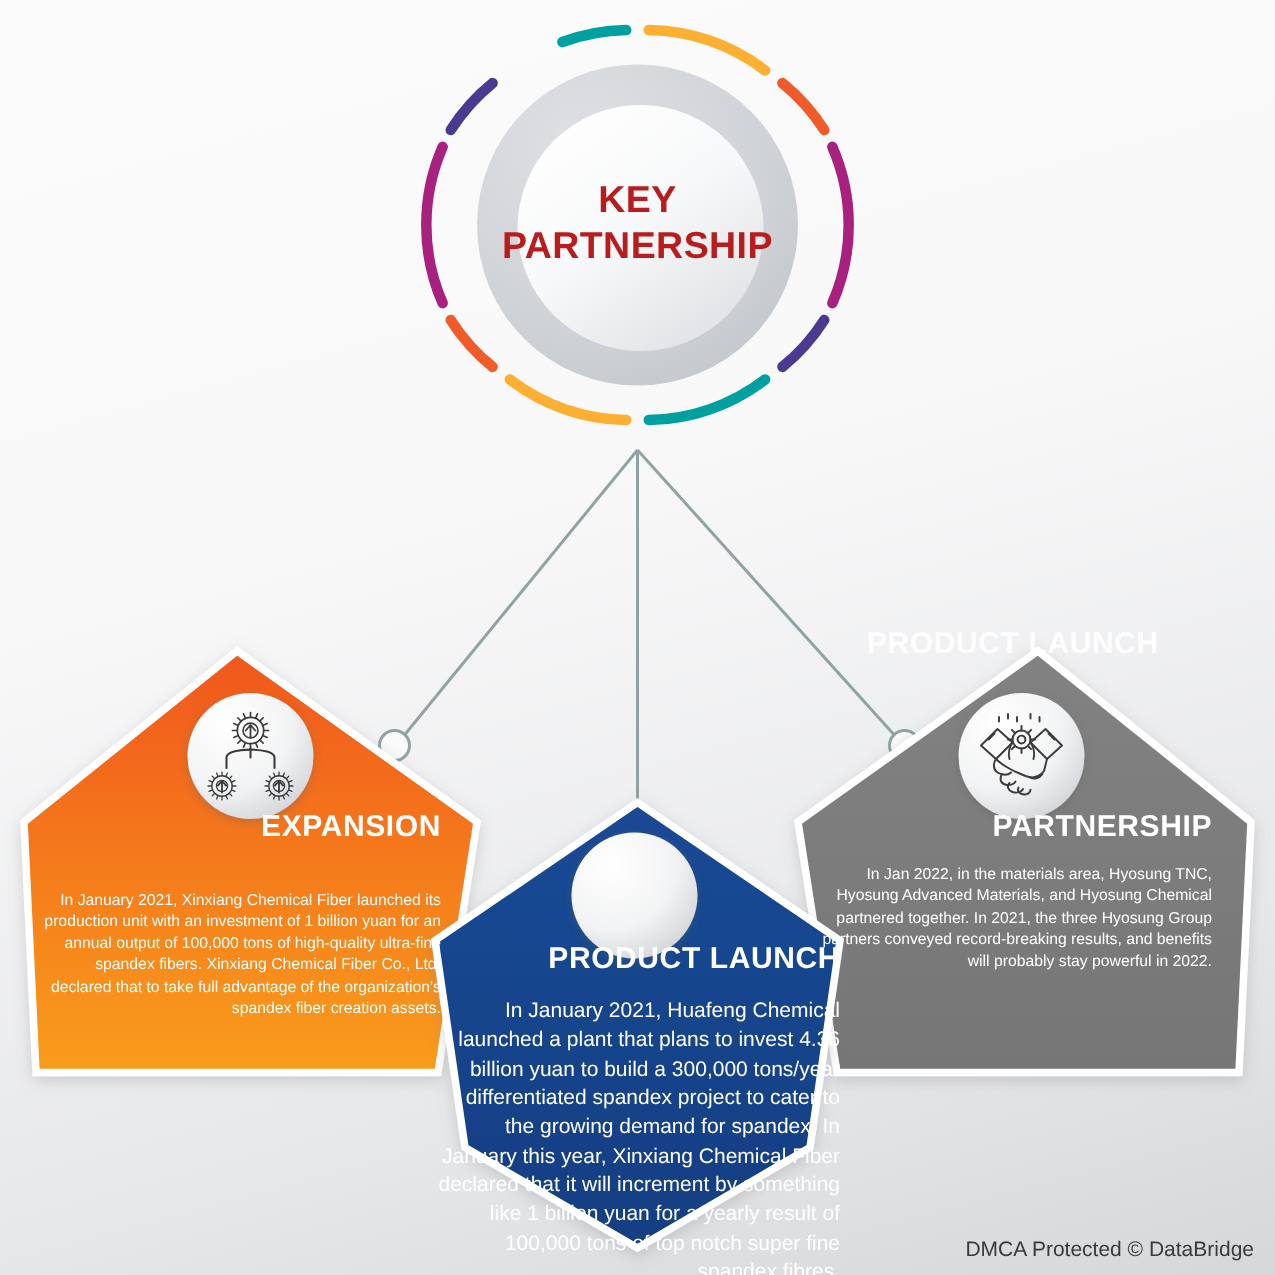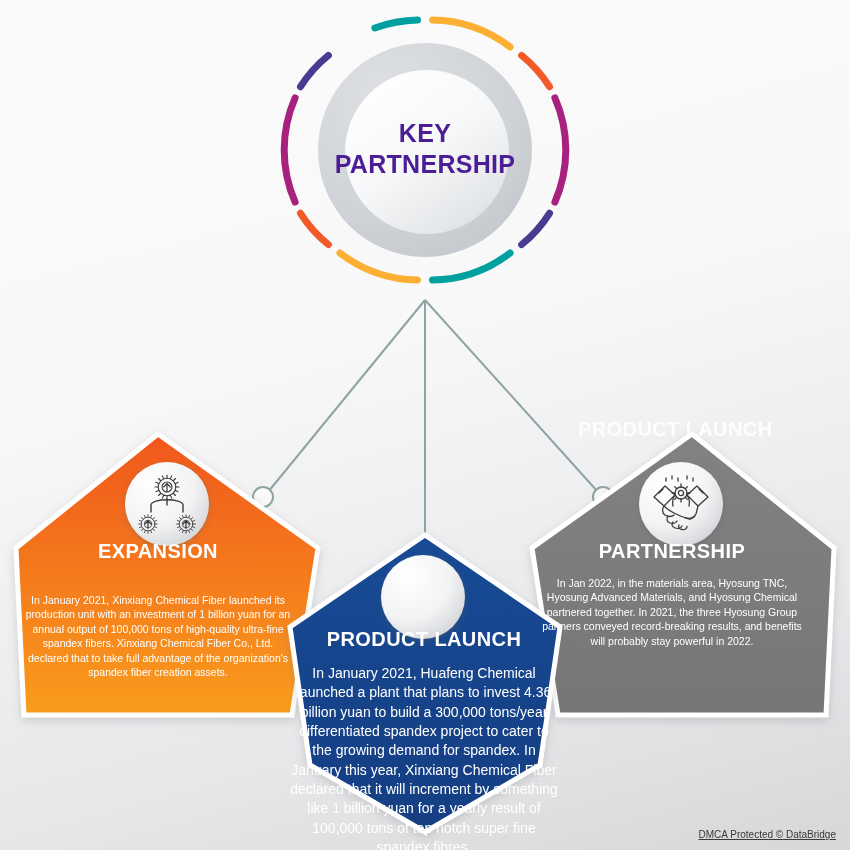--- a/index.html
+++ b/index.html
@@ -16,30 +16,30 @@
   svg.layer{position:absolute;left:0;top:0;width:850px;height:850px;overflow:visible;}
   #svg-connectors{z-index:2;}
   #svg-hub{z-index:6;}
   #svg-cards{z-index:3;}
 
   
   #hub-title{
     position:absolute;z-index:8;
     left:305px;top:118px;width:240px;
     text-align:center;
-    color:#4c1d95;
+    color:#b91c1c;
     font-weight:bold;
     font-size:25px;
     line-height:1.22;
     letter-spacing:.3px;
   }
   #hub-title .l{display:block;}
 
   
-  .card-text{position:absolute;z-index:5;text-align:center;color:#FFFFFF;}
+  .card-text{position:absolute;z-index:5;text-align:right;color:#FFFFFF;}
   .card-title{font-weight:bold;letter-spacing:.4px;}
   .card-body{line-height:1.38;}
 
   #card-0-text{left:22px;top:540px;width:272px;}
   #card-0-text .card-title{font-size:20px;margin-bottom:13px;}
   #card-0-text .card-body{font-size:10.5px;margin-top:30px;}
 
   #card-1-text{left:288px;top:628px;width:272px;}
   #card-1-text .card-title{font-size:20px;margin-bottom:13px;}
   #card-1-text .card-body{font-size:14px;}
@@ -55,24 +55,23 @@
     color:#FFFFFF;
     font-size:20px;font-weight:bold;letter-spacing:.4px;
     white-space:nowrap;
     opacity:.92;
   }
 
   
   #footer{
     position:absolute;z-index:9;
     right:14px;bottom:10px;
-    font-size:10px;
+    font-size:14px;
     color:#3A3A3A;
     white-space:nowrap;
-    text-decoration:underline;
   }
 </style>
 </head>
 <body>
 
 <div id="stage">
 
   <svg class="layer" id="svg-connectors" viewBox="0 0 850 850">
     <line x1="425" y1="300" x2="268" y2="492" stroke="#8FA3A3" stroke-width="2"></line>
     <line x1="425" y1="300" x2="425" y2="560" stroke="#8FA3A3" stroke-width="2"></line>

